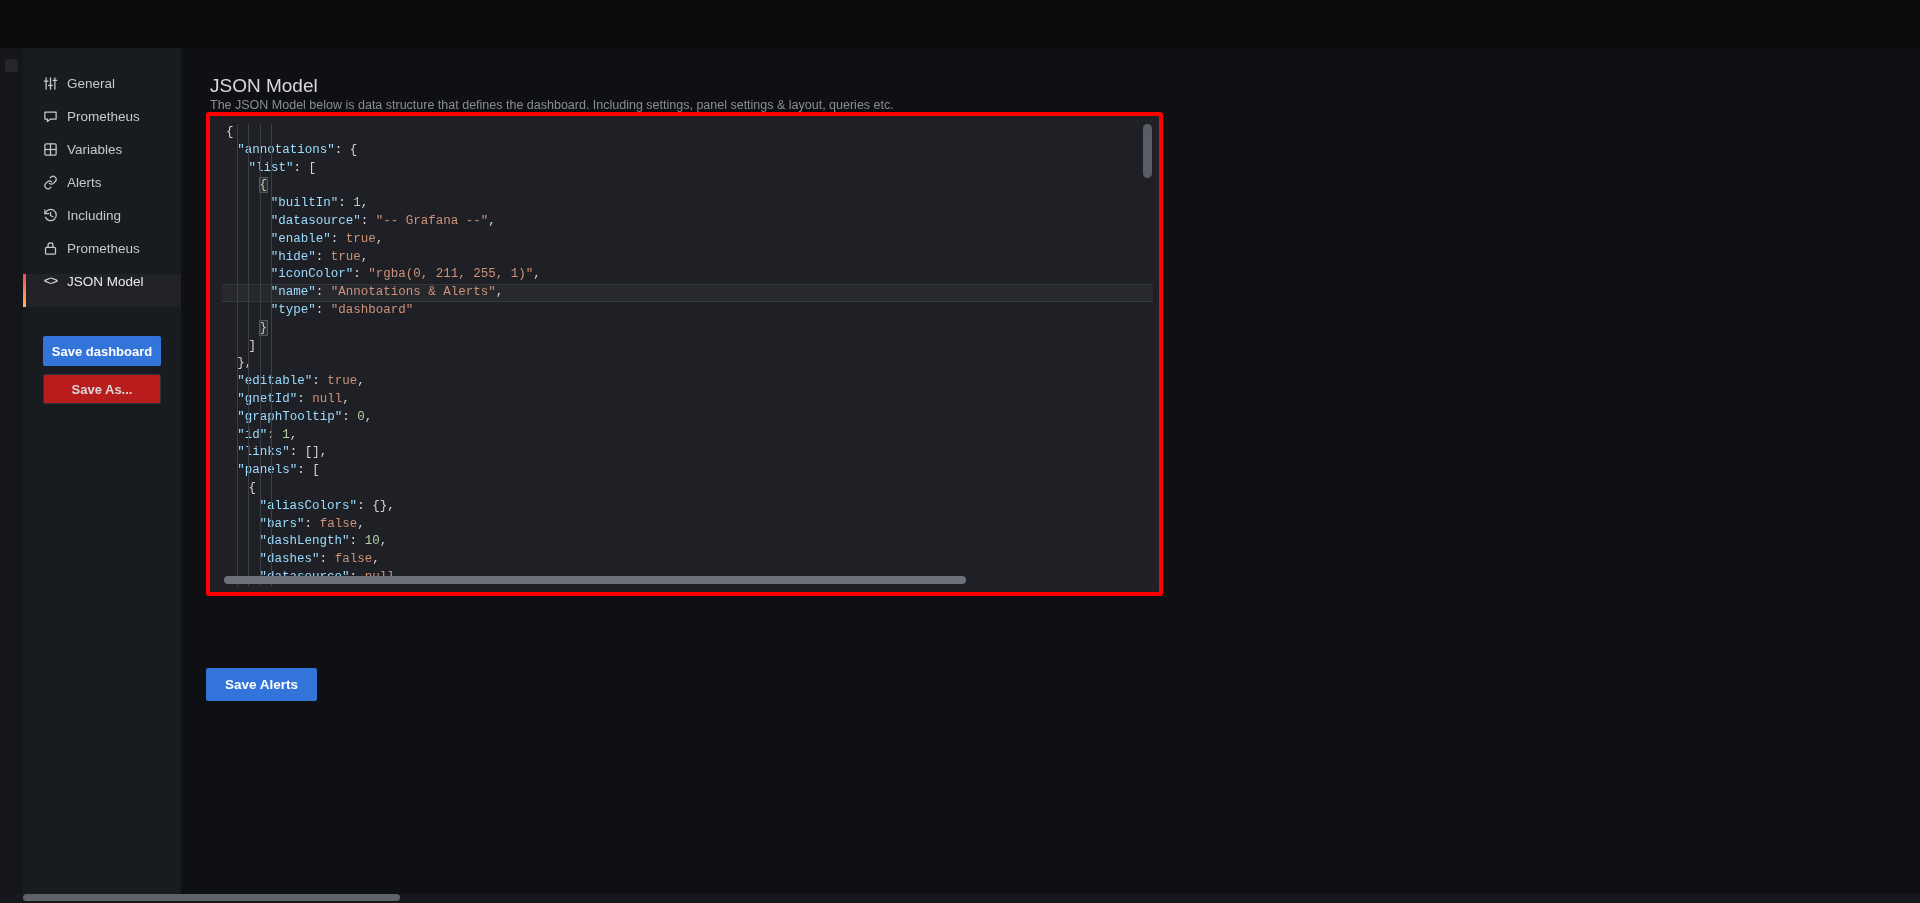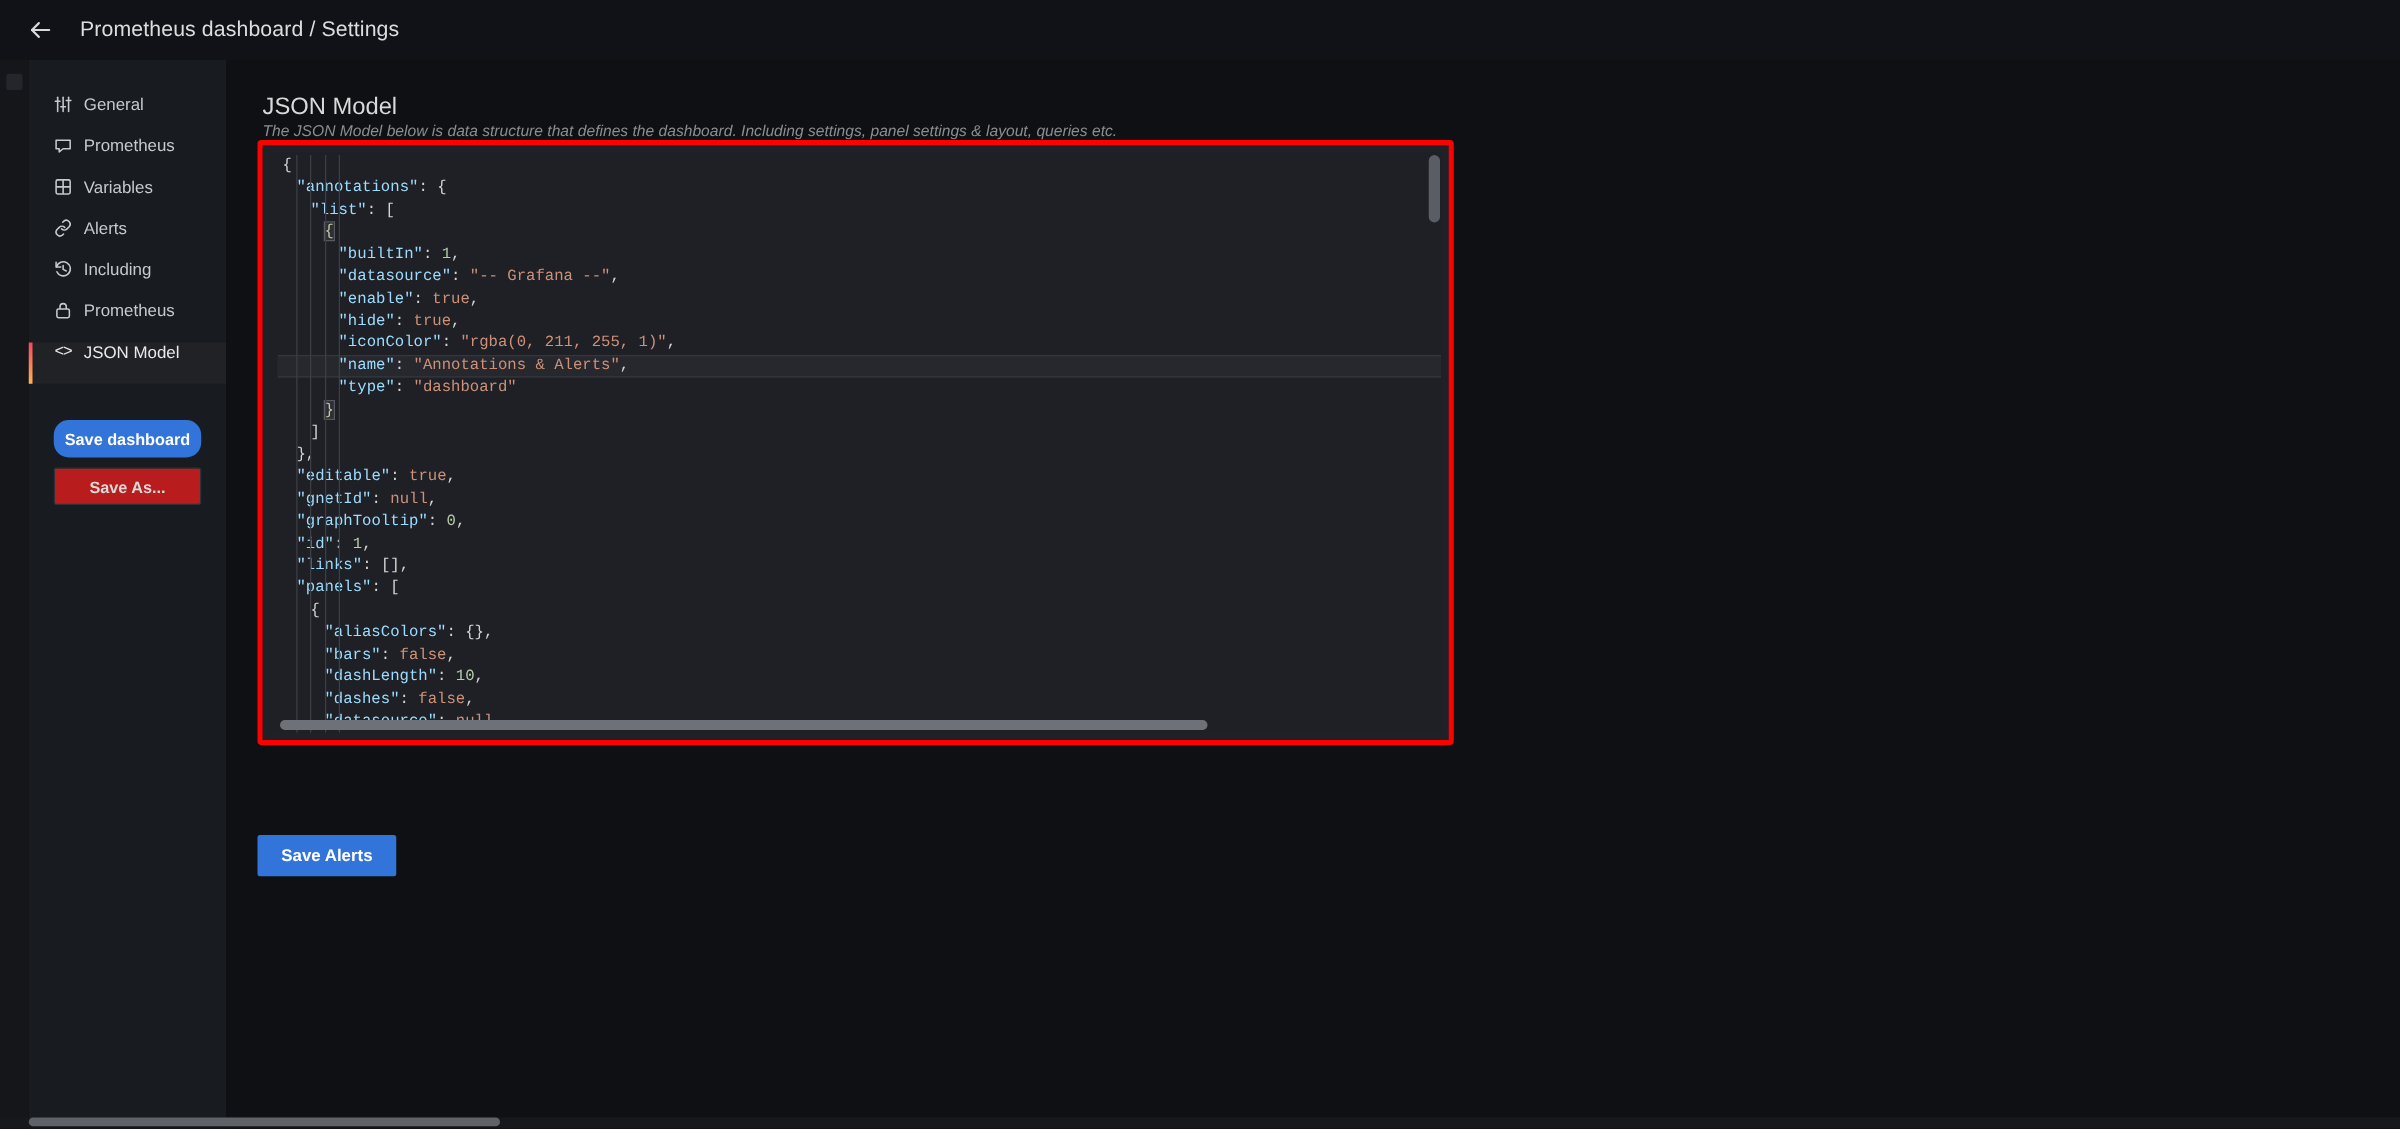--- a/index.html
+++ b/index.html
@@ -62,35 +62,35 @@
   }
   .nav-item.active .ic { color:#e9eaec; }
   .code-ic { font-family:"Liberation Mono", monospace; font-size:13px; letter-spacing:-1px; }
 
   .btn-wrap { padding:29px 20px 0 20px; }
   .btn {
     display:flex; align-items:center; justify-content:center;
     height:30px; border-radius:2px; font-size:13px; font-weight:bold;
     cursor:pointer; user-select:none;
   }
-  .btn-primary { background:#3274d9; color:#ffffff;border-radius:12px; }
+  .btn-primary { background:#3274d9; color:#ffffff; }
   .btn-secondary {
     background:#b91c1c; color:#d8d9da; border:1px solid #2c3235;
     margin-top:8px; font-weight:bold;
   }
 
   
   .main {
     position:absolute; left:181px; top:48px; width:1739px; height:855px;
     background:#0f1013;
   }
   .page-head { padding:27px 0 0 29px; }
   .page-title { color:#d8d9da; font-size:19px; font-weight:normal; line-height:22px; }
   .page-sub {
-    color:#8a8d92; font-size:12.5px; font-style:italic; line-height:14px;
+    color:#8a8d92; font-size:12.5px; line-height:14px;
     margin-top:1px;
   }
 
   
   .editor-outer {
     position:absolute; left:25px; top:64px; width:957px; height:484px;
     border:4px solid #ff0000; border-radius:3px;
     background:#1f2127;
   }
   .editor {
@@ -143,31 +143,20 @@
   .page-hline {
     position:absolute; left:0; bottom:0; width:1920px; height:9px;
     background:#17181c;
   }
 </style>
 </head>
 <body>
 
 <div id="app">
 
-  <div class="topbar">
-    <div class="back-btn">
-      <span>
-        <svg width="22" height="22" viewBox="0 0 24 24" fill="none" stroke="currentColor" stroke-width="1.9" stroke-linecap="round" stroke-linejoin="round">
-          <line x1="20" y1="12" x2="5" y2="12"></line>
-          <polyline points="11 18 5 12 11 6"></polyline>
-        </svg>
-      </span>
-    </div>
-    <div class="topbar-title">Prometheus dashboard / Settings</div>
-  </div>
 
   <div class="rail">
     <div class="rail-chip"></div>
   </div>
 
   <div class="sidebar">
     <div class="nav">
 
       <div class="nav-item">
         <span class="ic">

